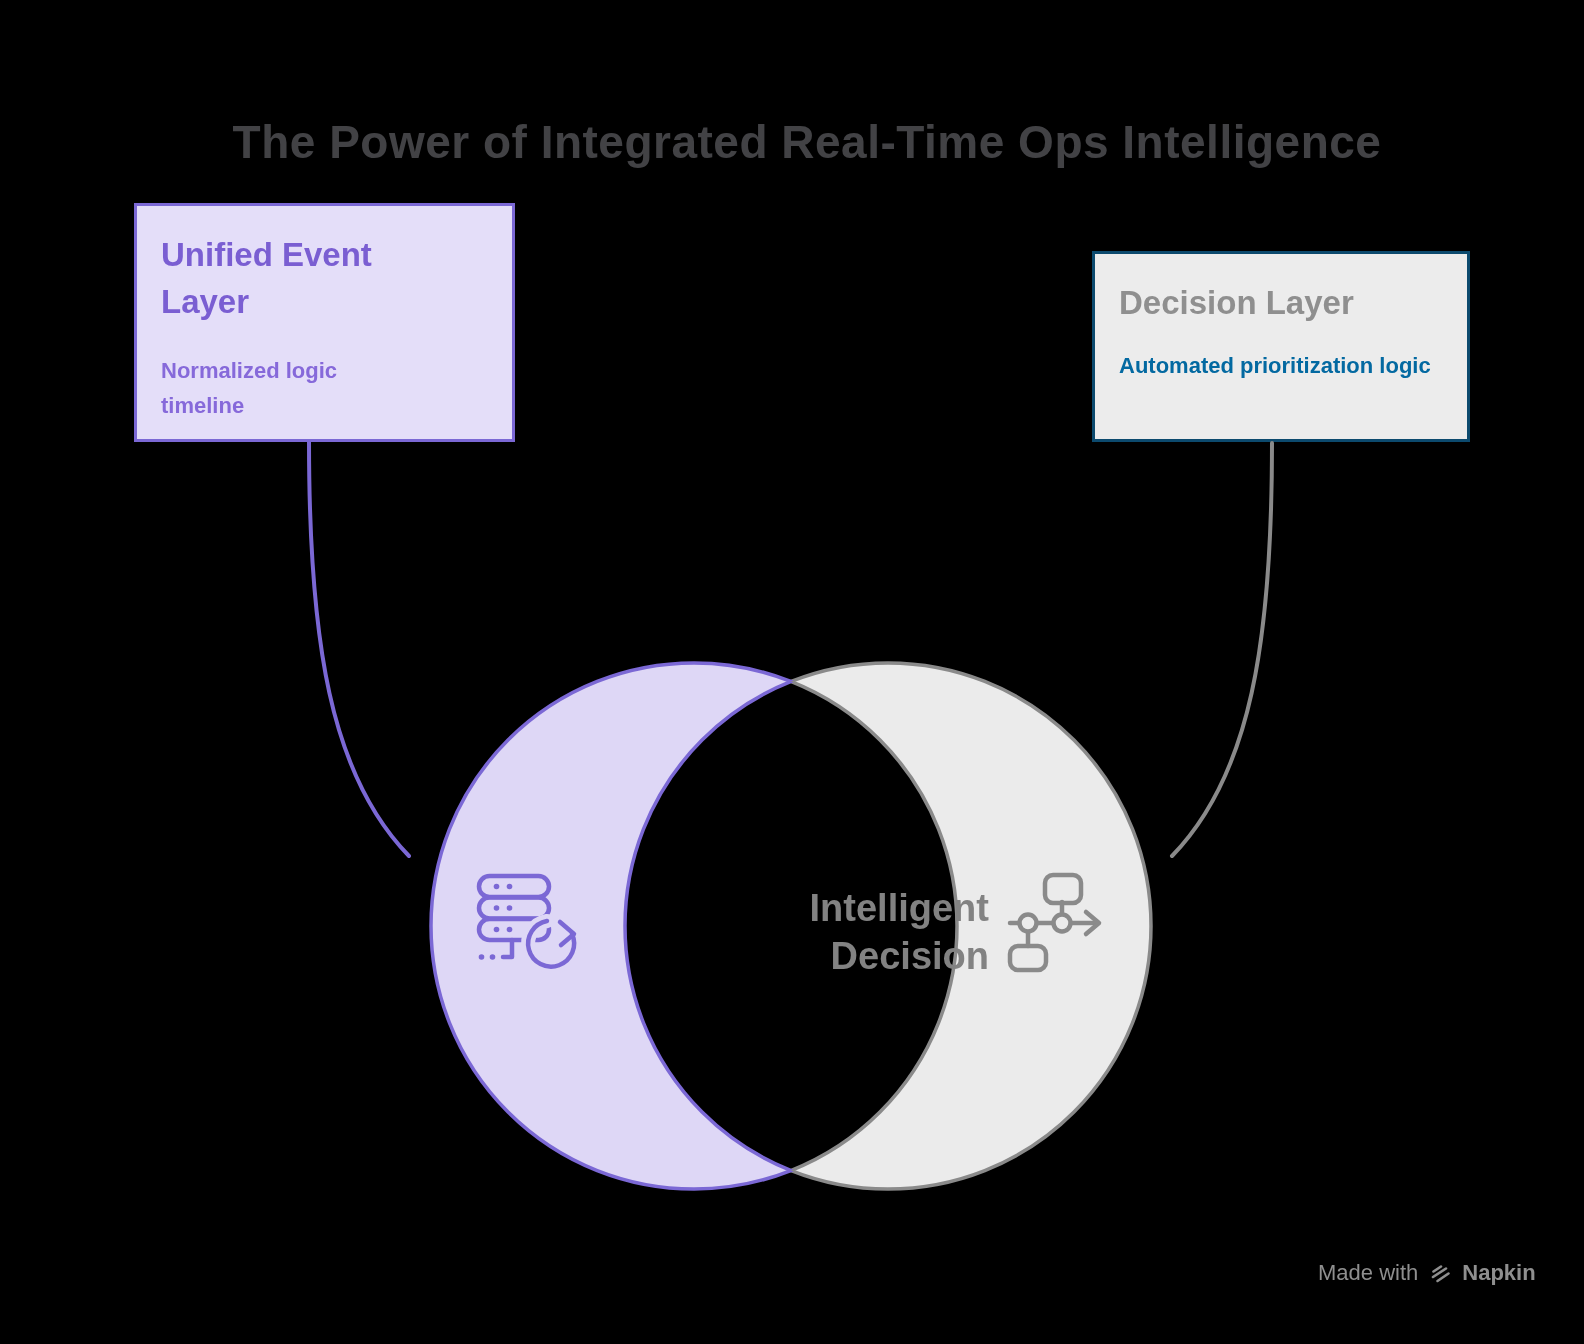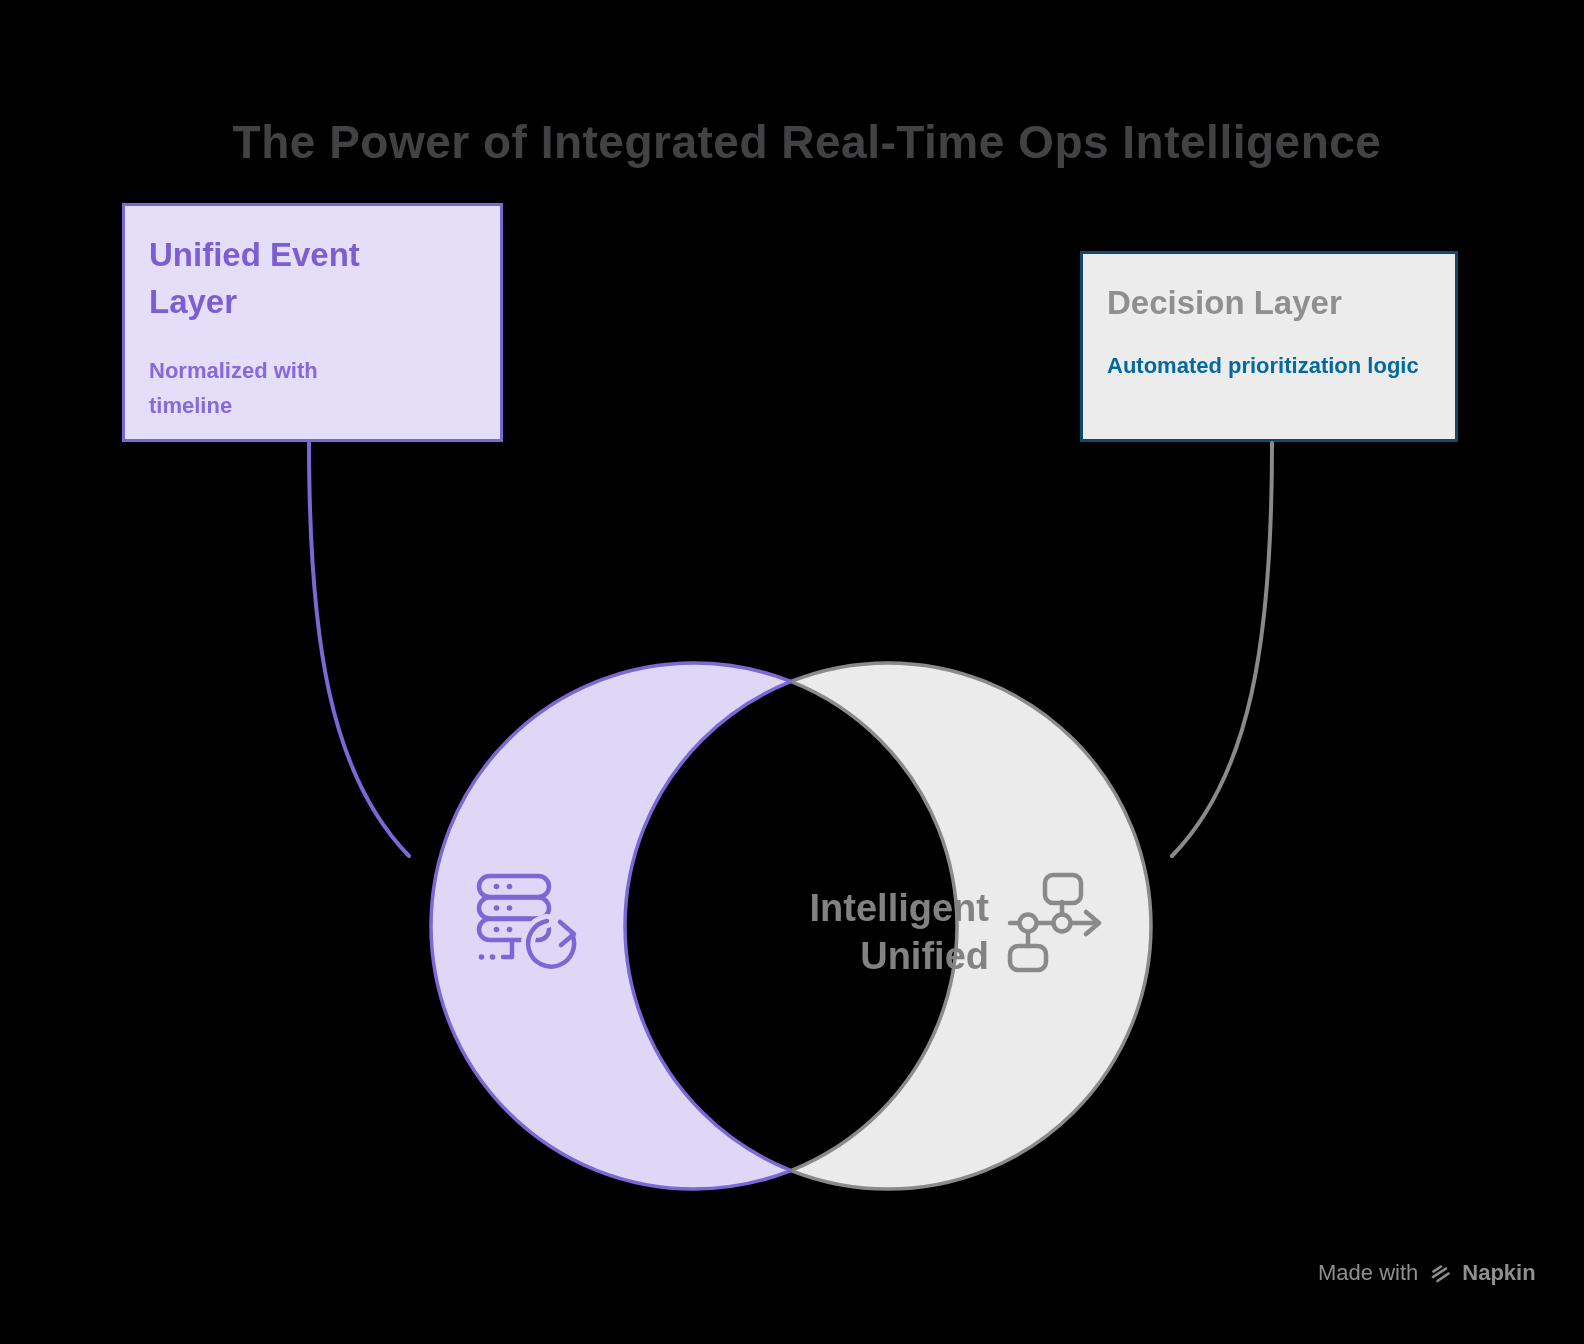--- a/index.html
+++ b/index.html
@@ -4,21 +4,21 @@
 <style>
   html,body{margin:0;padding:0;background:#000;}
   .stage{
     position:relative;width:1584px;height:1344px;background:#000000;
     font-family:"Liberation Sans",sans-serif;overflow:hidden;
   }
   .page-title{
     position:absolute;left:0;top:100px;width:1584px;text-align:center;
     font-size:46px;font-weight:bold;color:#424245;letter-spacing:.5px;margin:15px;
   }
-  .card{position:absolute;box-sizing:border-box;padding:26px 24px;}
+  .card{position:absolute;box-sizing:border-box;padding:26px 24px;margin-left:12px;}
   .card.left{
     left:122px;top:203px;width:381px;height:239px;
     background:#e4def9;border:3px solid #7b68d5;
   }
   .card.right{
     left:1080px;top:251px;width:378px;height:191px;
     background:#ececec;border:3px solid #0c4a6e;
   }
   .card h2{margin:0;font-size:33px;font-weight:bold;line-height:1.42;}
   .card.left h2{color:#7a5ed2;max-width:300px;}
@@ -40,21 +40,21 @@
 </style>
 </head>
 <body>
 
 <div class="stage">
 
   <h1 class="page-title">The Power of Integrated Real-Time Ops Intelligence</h1>
 
   <div class="card left">
     <h2>Unified Event Layer</h2>
-    <p>Normalized with timeline</p>
+    <p>Normalized logic timeline</p>
   </div>
 
   <div class="card right">
     <h2>Decision Layer</h2>
     <p>Automated prioritization logic</p>
   </div>
 
   <svg class="venn-svg" width="1584" height="1344" viewBox="0 0 1584 1344">
     <defs>
       <clipPath id="clipL">
@@ -116,21 +116,21 @@
       <path d="M 1028 930 L 1028 946"></path>
       <rect x="1045" y="875" width="36" height="28" rx="8"></rect>
       <rect x="1010" y="946" width="36" height="24" rx="8"></rect>
       <circle cx="1028" cy="923" r="8.5" fill="#ebebeb"></circle>
       <circle cx="1062" cy="923" r="8.5" fill="#ebebeb"></circle>
     </g>
   </svg>
 
   <div class="center-label">
     <div>Intelligent</div>
-    <div>Unified</div>
+    <div>Decision</div>
   </div>
 
   <div class="watermark">
     <span class="prefix">Made with</span>
     <svg width="26" height="26" viewBox="0 0 26 26">
       <g stroke="#8f8f8f" stroke-width="2.6" fill="none" stroke-linecap="round">
         <path d="M6.5 11.5 L14 6.5"></path>
         <path d="M6 17 L19 8.5"></path>
         <path d="M10.5 21 L21.5 13.5"></path>
       </g>

